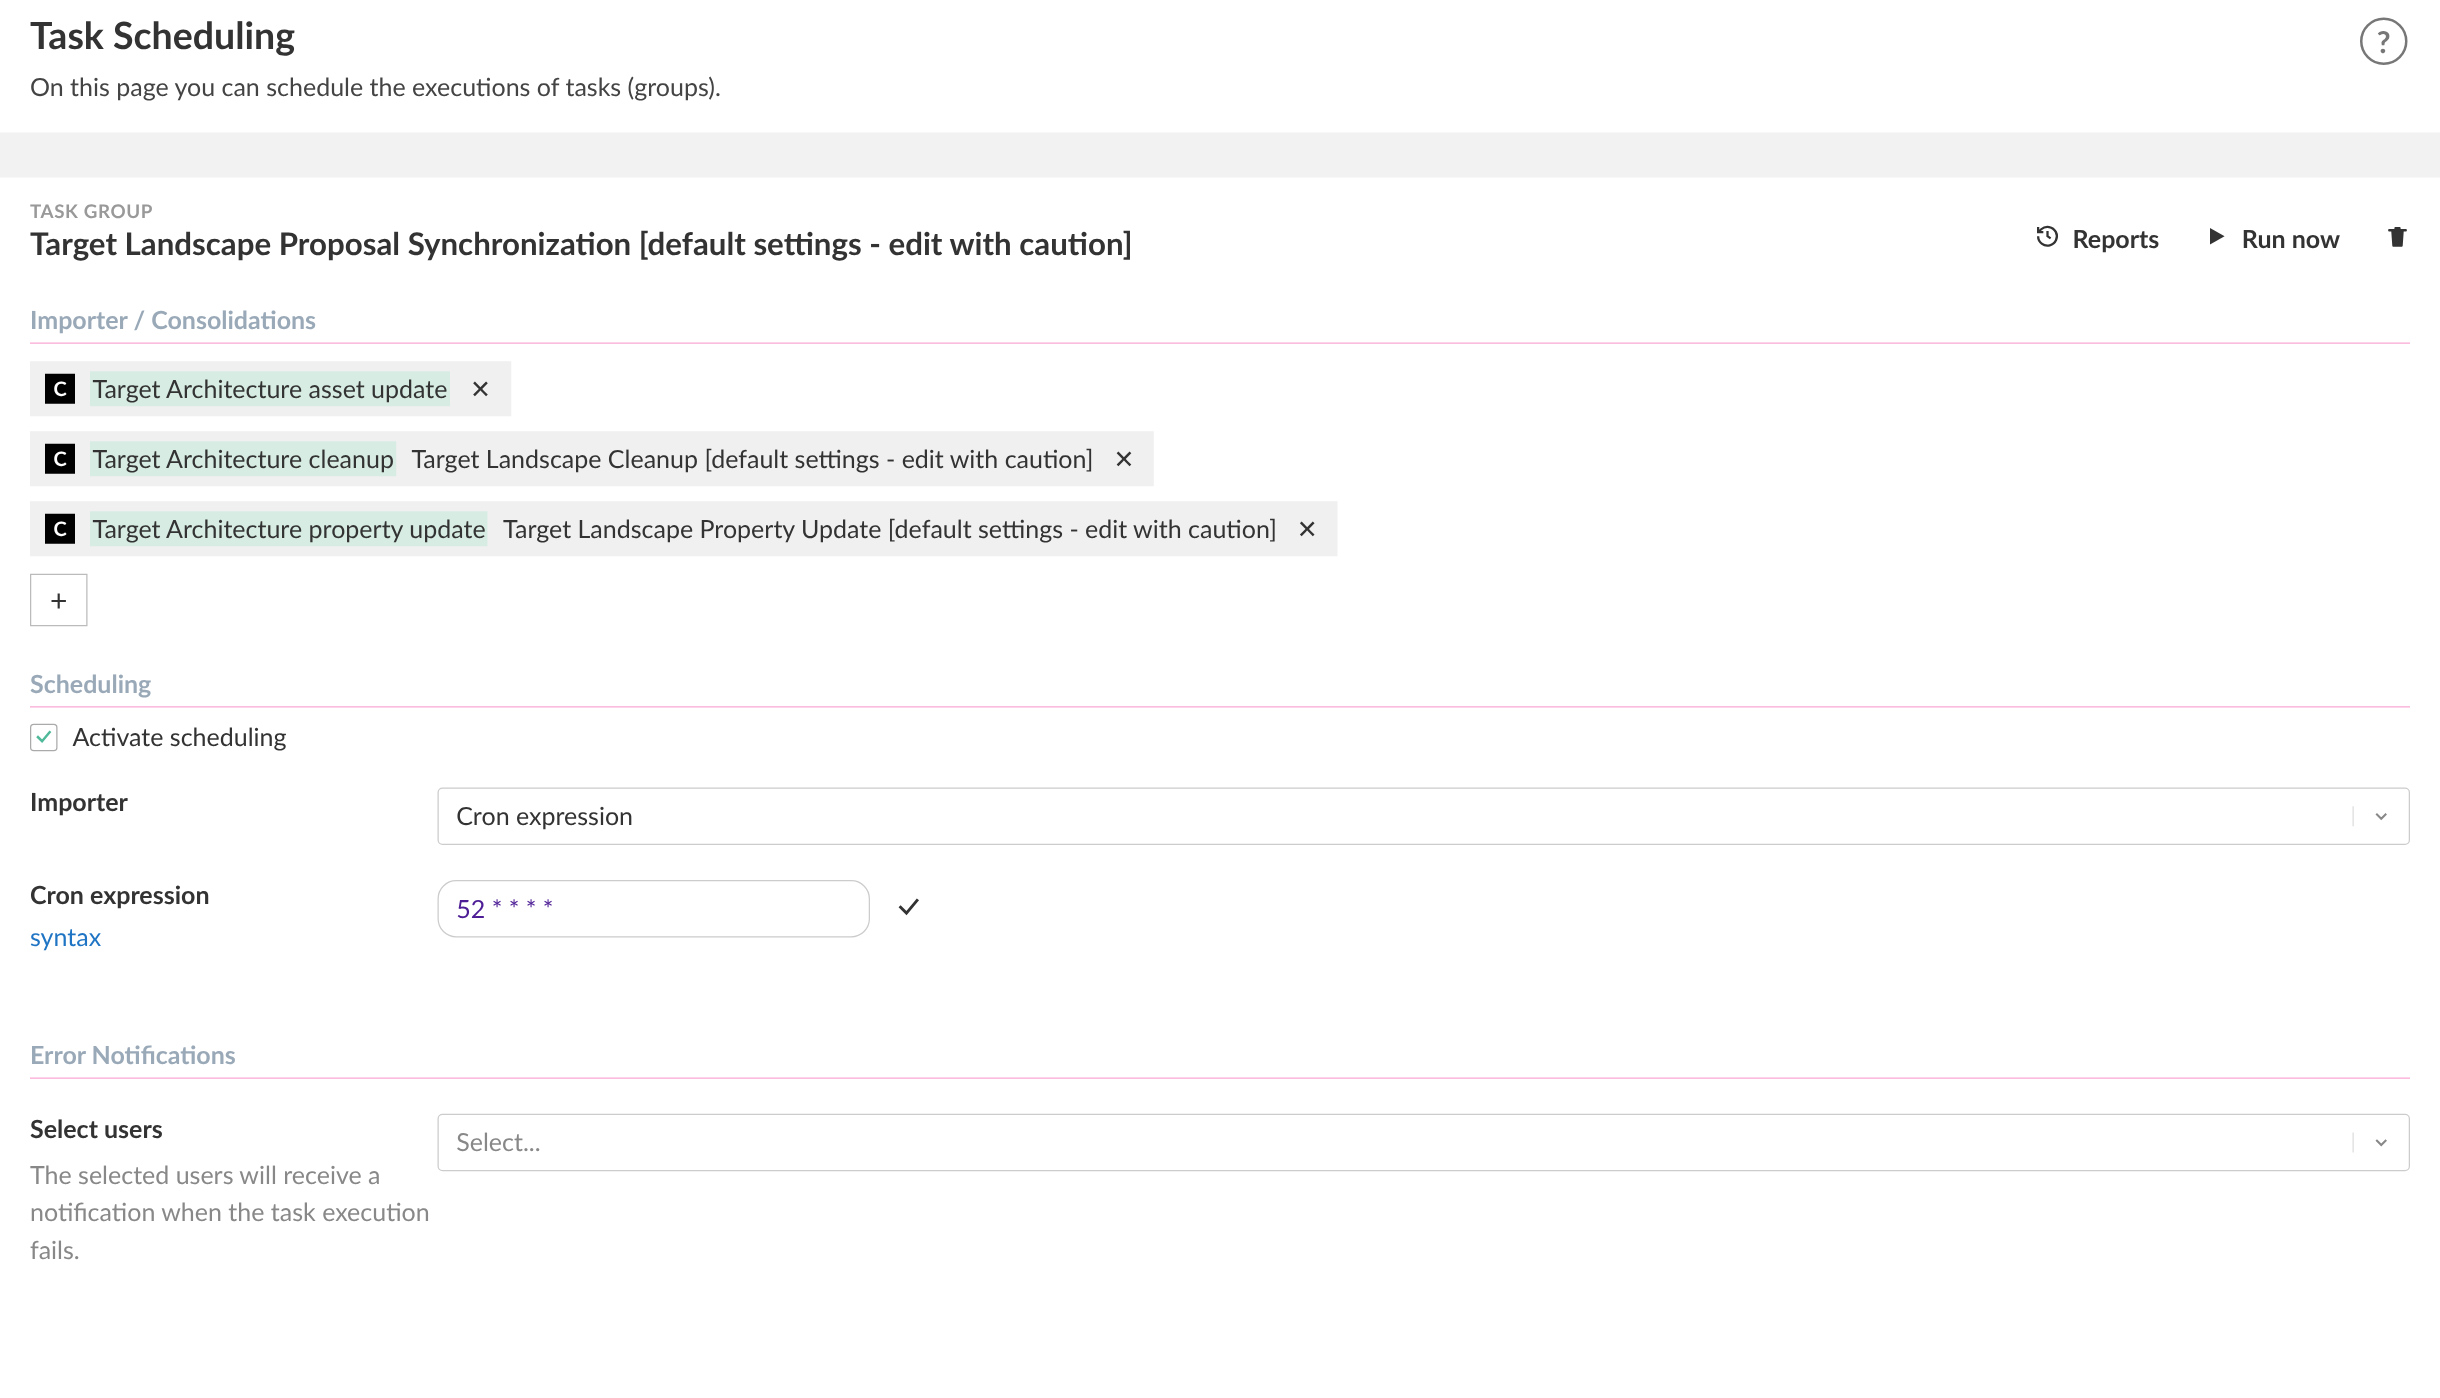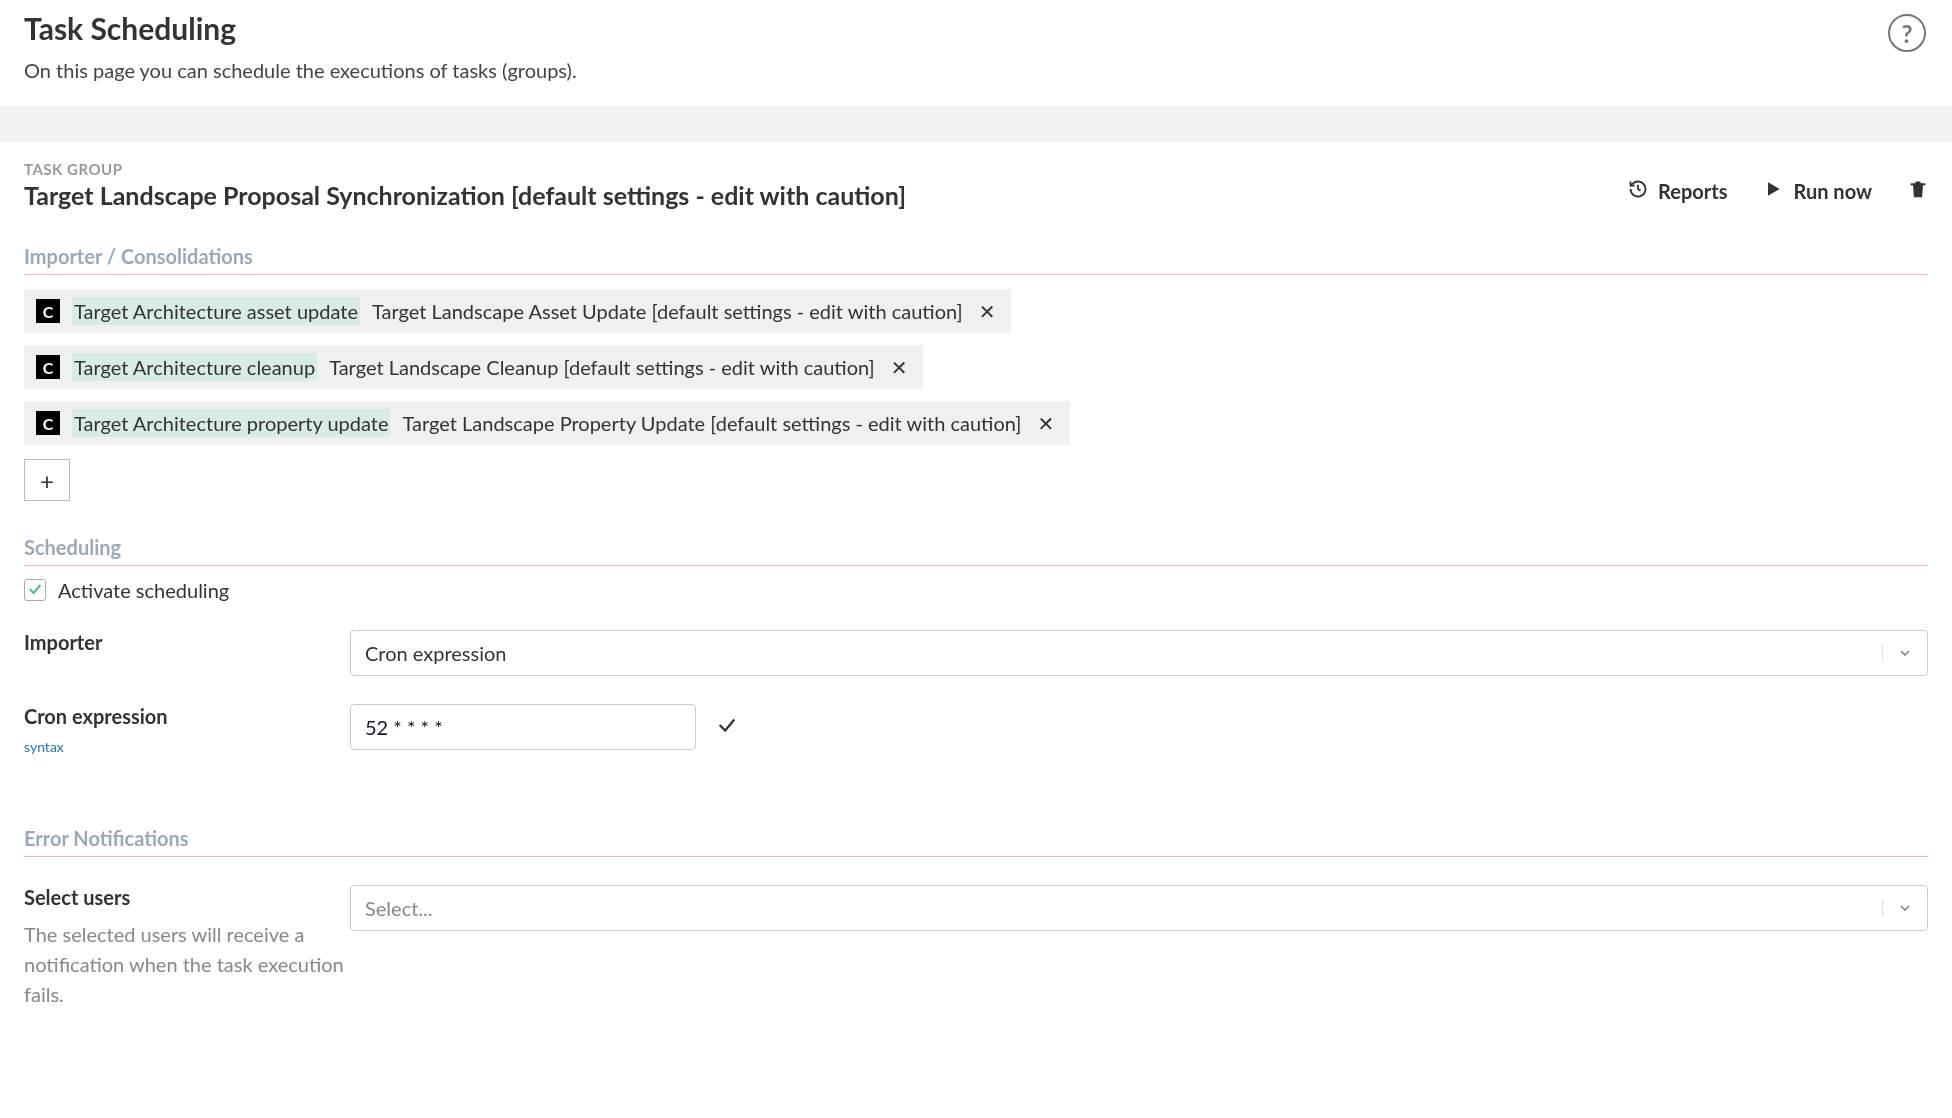--- a/index.html
+++ b/index.html
@@ -231,37 +231,37 @@
       stroke-width: 2.5;
       fill: none;
     }
     .text-input-row {
       display: flex;
       align-items: center;
       gap: 20px;
     }
     .text-input {
       border: 1px solid #ccc;
-      border-radius: 4px;
+      border-radius: 15px;
       padding: 10px 14px;
       font-size: 20px;
-      color: #0f172a;
+      color: #4c1d95;
       width: 346px;
       font-family: inherit;
     }
     .check-icon svg {
       width: 22px;
       height: 22px;
       stroke: #333;
       stroke-width: 2.5;
       fill: none;
     }
     .syntax-link {
       color: #1f75c4;
-      font-size: 14px;
+      font-size: 20px;
       cursor: pointer;
       margin-top: 10px;
       display: inline-block;
       text-align: center;
     }
     .chip-row {
       display: block;
     }
   </style>
 </head>
@@ -313,21 +313,20 @@
     </div>
   </div>
 
   <div class="section-title">Importer / Consolidations</div>
 
   <div class="chips-list">
     <div class="chip-row">
       <div class="chip">
         <span class="chip-icon">C</span>
         <span class="chip-primary">Target Architecture asset update</span>
-        <span class="chip-secondary">Target Landscape Asset Update [default settings - edit with caution]</span>
         <span class="chip-close">
           <span>✕</span>
         </span>
       </div>
     </div>
     <div class="chip-row">
       <div class="chip">
         <span class="chip-icon">C</span>
         <span class="chip-primary">Target Architecture cleanup</span>
         <span class="chip-secondary">Target Landscape Cleanup [default settings - edit with caution]</span>

